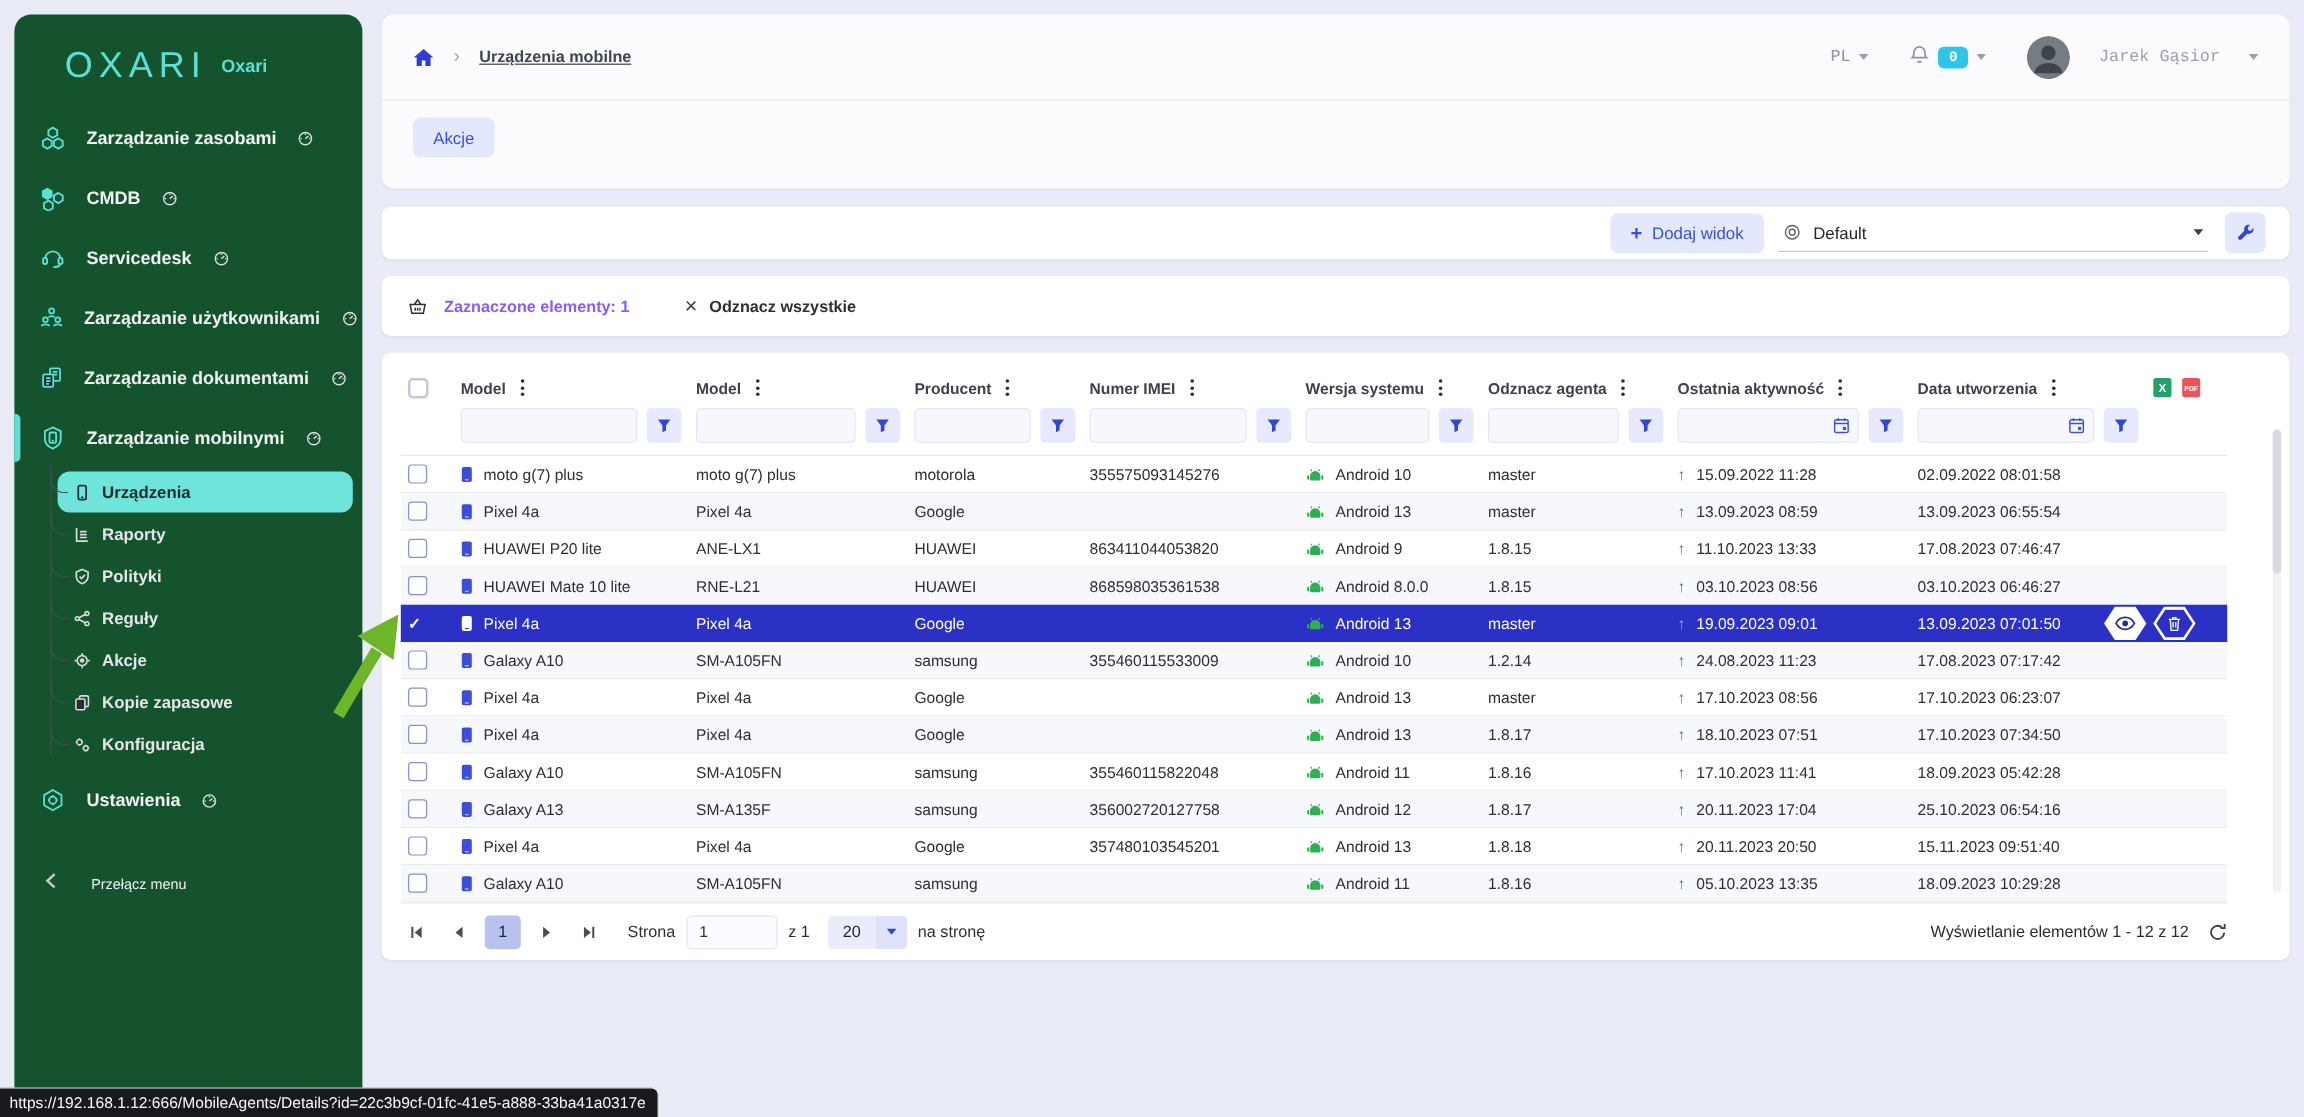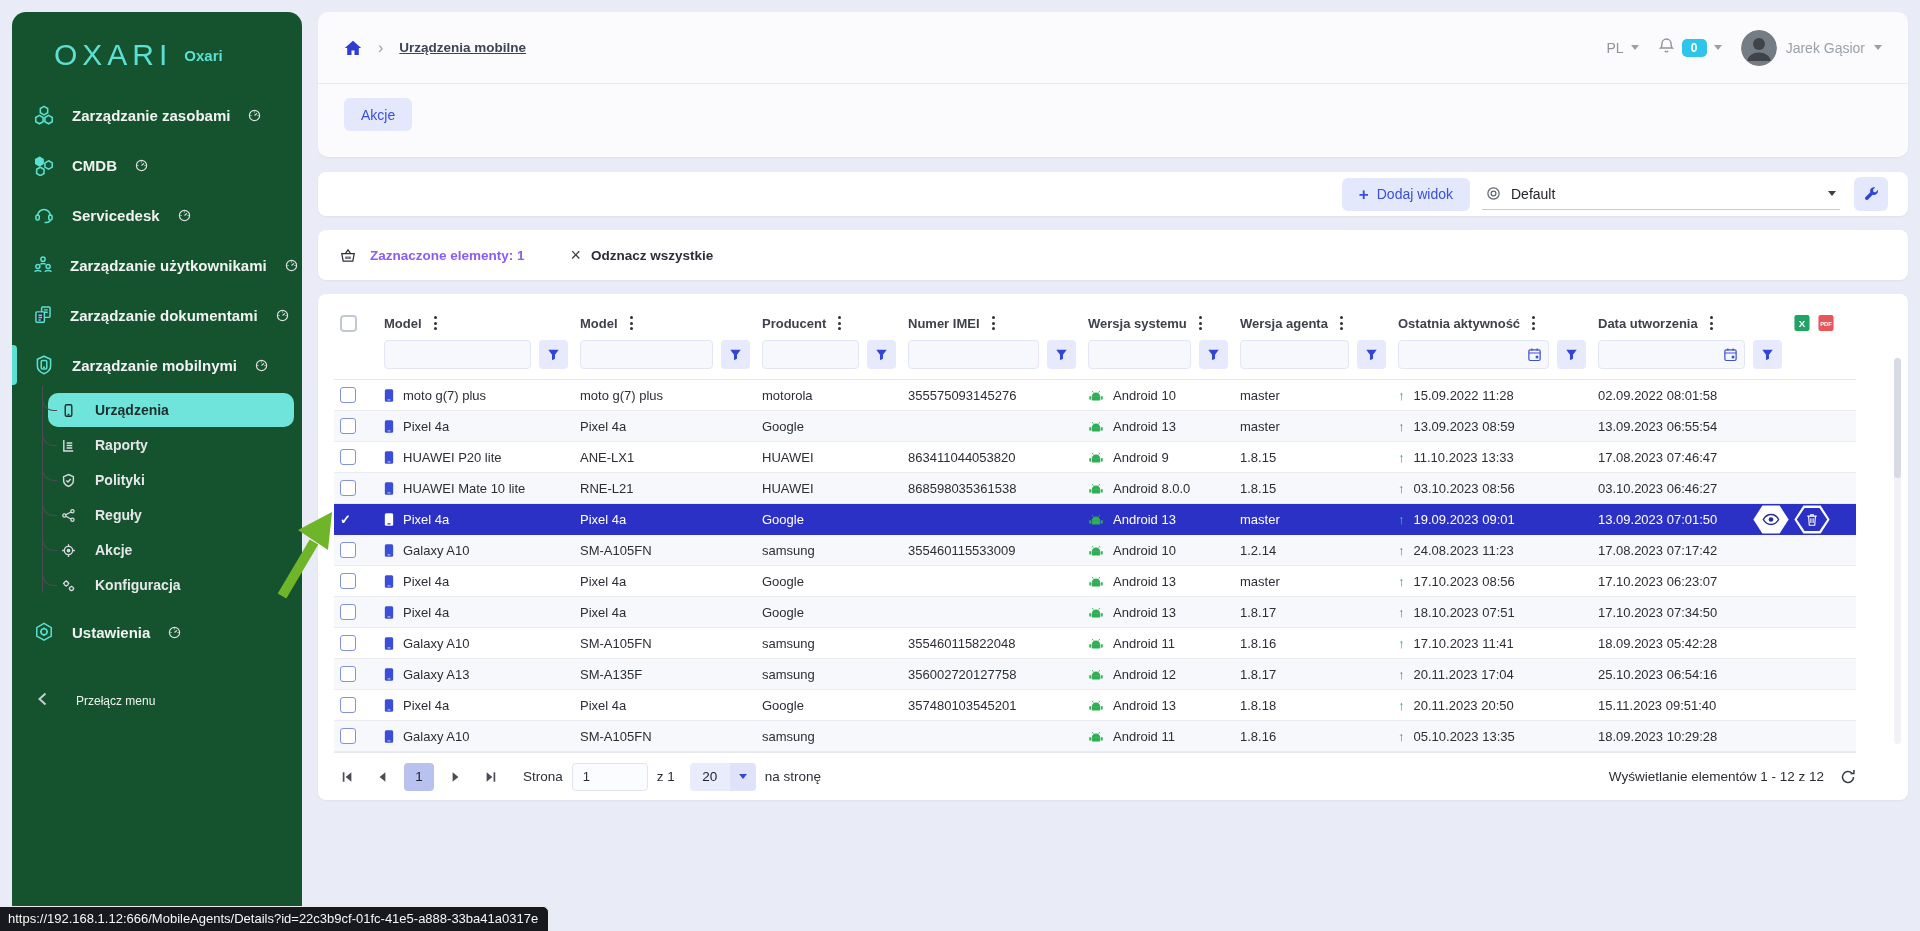--- a/index.html
+++ b/index.html
@@ -24,21 +24,21 @@
   .side-item .s-label { font-size:15px; font-weight:700; color:#f2f2f4; white-space:nowrap; }
   .side-item .s-gauge { margin-left:2px; display:flex; }
   .side-item .active-bar { display:none; }
   .side-item.active .active-bar {
     display:block; position:absolute; left:0; top:5px; width:5px; height:40px;
     background:#5ce0d4; border-radius:0 4px 4px 0;
   }
   .submenu { position:relative; padding:2px 0 4px 0; }
   .submenu::before { content:""; position:absolute; left:30px; top:-4px; bottom:14px; width:1px; background:#4a4c55; }
   .sub-item {
-    position:relative; display:flex; align-items:center; gap:18px;
+    position:relative; display:flex; align-items:center; gap:8px;
     height:34px; margin:1px 8px 1px 36px; padding-left:12px; border-radius:10px; cursor:pointer;
   }
   .sub-item::before {
     content:""; position:absolute; left:-6px; top:calc(50% - 13px); width:14px; height:13px;
     border-left:1px solid #4a4c55; border-bottom:1px solid #4a4c55; border-bottom-left-radius:12px;
   }
   .sub-item .sub-icon { width:17px; display:flex; justify-content:center; }
   .sub-item .sub-label { font-size:14px; font-weight:700; color:#e6e6ea; white-space:nowrap; }
   .sub-item.active { background:#6fe4da; }
   .sub-item.active .sub-label { color:#1c2f2d; }
@@ -46,21 +46,21 @@
   .collapse-row { display:flex; align-items:center; gap:28px; margin-top:34px; padding-left:24px; cursor:pointer; }
   .collapse-row .c-label { font-size:12px; font-weight:400; color:#f2f2f4; }
   
   .main { position:absolute; left:318px; top:0; width:1590px; }
   .card { background:#fff; border-radius:10px; box-shadow:0 1px 2px rgba(40,40,90,.05); }
   
   .card-header { margin-top:12px; height:145px; background:#fbfbfe; }
   .crumb-row { display:flex; align-items:center; height:72px; padding:0 26px; border-bottom:1px solid #e9e9f0; }
   .crumb-sep { margin:0 16px; color:#9aa0ab; font-size:16px; }
   .crumb-link { font-size:13.5px; font-weight:700; color:#3d4454; text-decoration:underline; cursor:pointer; }
-  .top-right { margin-left:auto; display:flex; align-items:center; gap:9px; }
+  .top-right { margin-left:auto; display:flex; align-items:center; gap:24px;font-family:Liberation Mono, monospace; }
   .lang { font-size:14px; color:#8d949c; cursor:pointer; display:flex; align-items:center; gap:7px; }
   .caret { width:0; height:0; border-left:4px solid transparent; border-right:4px solid transparent; border-top:5px solid #9aa0a8; }
   .bell-wrap { display:flex; align-items:center; gap:7px; margin-left:10px; cursor:pointer; }
   .badge { min-width:25px; height:18px; background:#2fc4ea; color:#fff; font-size:12px; font-weight:700;
     border-radius:5px; display:flex; align-items:center; justify-content:center; padding:0 6px; }
   .avatar { width:36px; height:36px; border-radius:50%; overflow:hidden; margin-left:10px; cursor:pointer; }
   .user-name { font-size:14px; color:#9aa1a8; cursor:pointer; }
   .actions-row { display:flex; align-items:center; padding:14px 26px; }
   .btn-lav {
     background:#e3e8fc; color:#3b4fd9; border:none; border-radius:6px; height:33px;
@@ -301,20 +301,29 @@
             <svg width="15" height="15" viewBox="0 0 16 16" fill="none" stroke="#d9dadf" stroke-width="1.4">
               <circle cx="8" cy="8" r="4.4"></circle>
               <circle cx="8" cy="8" r="1.3" fill="#d9dadf"></circle>
               <path d="M8 1.2v2M8 12.8v2M1.2 8h2M12.8 8h2"></path>
             </svg>
           </span>
         <span class="sub-label">Akcje</span>
         </div>
         <div class="sub-item">
         <span class="sub-icon">
+            <svg width="15" height="15" viewBox="0 0 16 16" fill="none" stroke="#d9dadf" stroke-width="1.4">
+              <rect x="5.6" y="2" width="8" height="9.6" rx="1.4"></rect>
+              <rect x="2.4" y="4.8" width="8" height="9.6" rx="1.4" fill="#2a2b32"></rect>
+            </svg>
+          </span>
+        <span class="sub-label">Kopie zapasowe</span>
+        </div>
+        <div class="sub-item">
+        <span class="sub-icon">
             <svg width="15" height="15" viewBox="0 0 16 16" fill="none" stroke="#d9dadf" stroke-width="1.3">
               <circle cx="5.5" cy="5.8" r="2.3"></circle>
               <path d="M5.5 2.4v1.1M5.5 8.1v1.1M2.1 5.8h1.1M7.8 5.8h1.1"></path>
               <circle cx="11.2" cy="11.2" r="2.1"></circle>
               <path d="M11.2 8.2v1M11.2 13.2v1M8.2 11.2h1M13.2 11.2h1"></path>
             </svg>
           </span>
         <span class="sub-label">Konfiguracja</span>
         </div>
       </div>
@@ -467,21 +476,21 @@
           </div>
           <div class="cell hcell" style="width:152px">
     <span class="hlabel">Wersja systemu</span>
     <span class="hdots">
               <i></i>
               <i></i>
               <i></i>
             </span>
           </div>
           <div class="cell hcell" style="width:158px">
-    <span class="hlabel">Wersja agenta</span>
+    <span class="hlabel">Odznacz agenta</span>
     <span class="hdots">
               <i></i>
               <i></i>
               <i></i>
             </span>
           </div>
           <div class="cell hcell" style="width:200px">
     <span class="hlabel">Ostatnia aktywność</span>
     <span class="hdots">
               <i></i>

